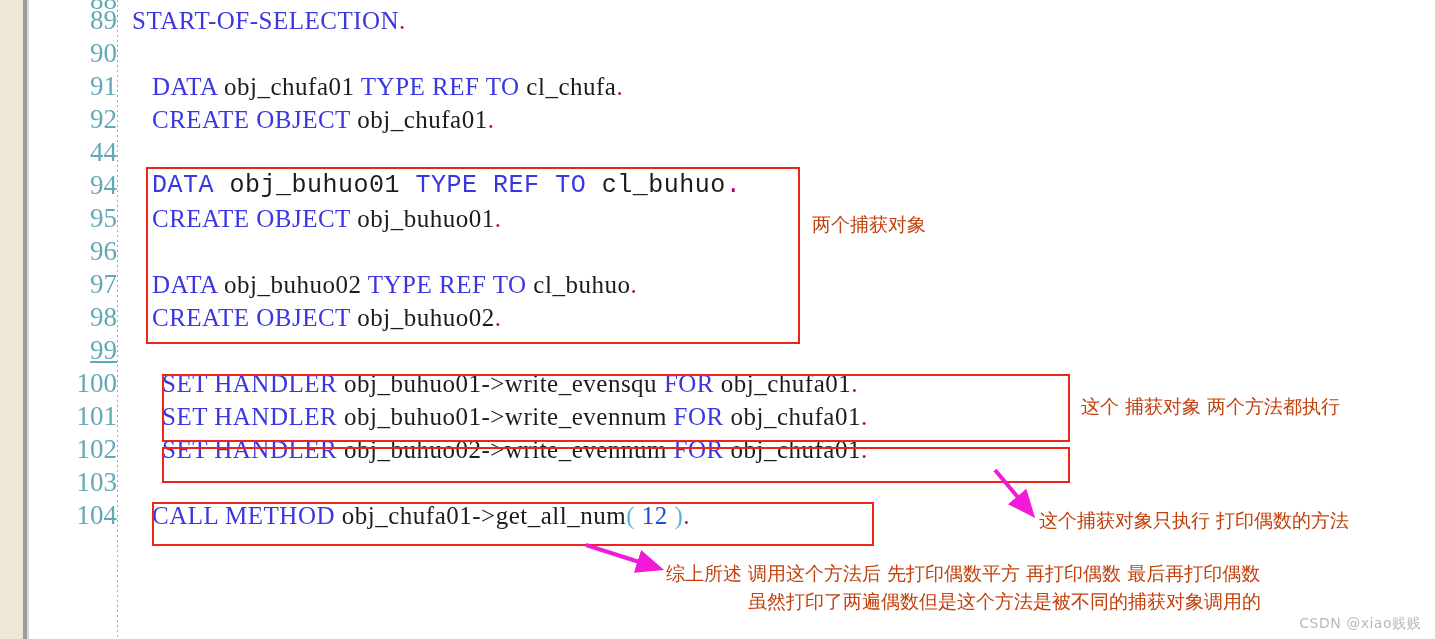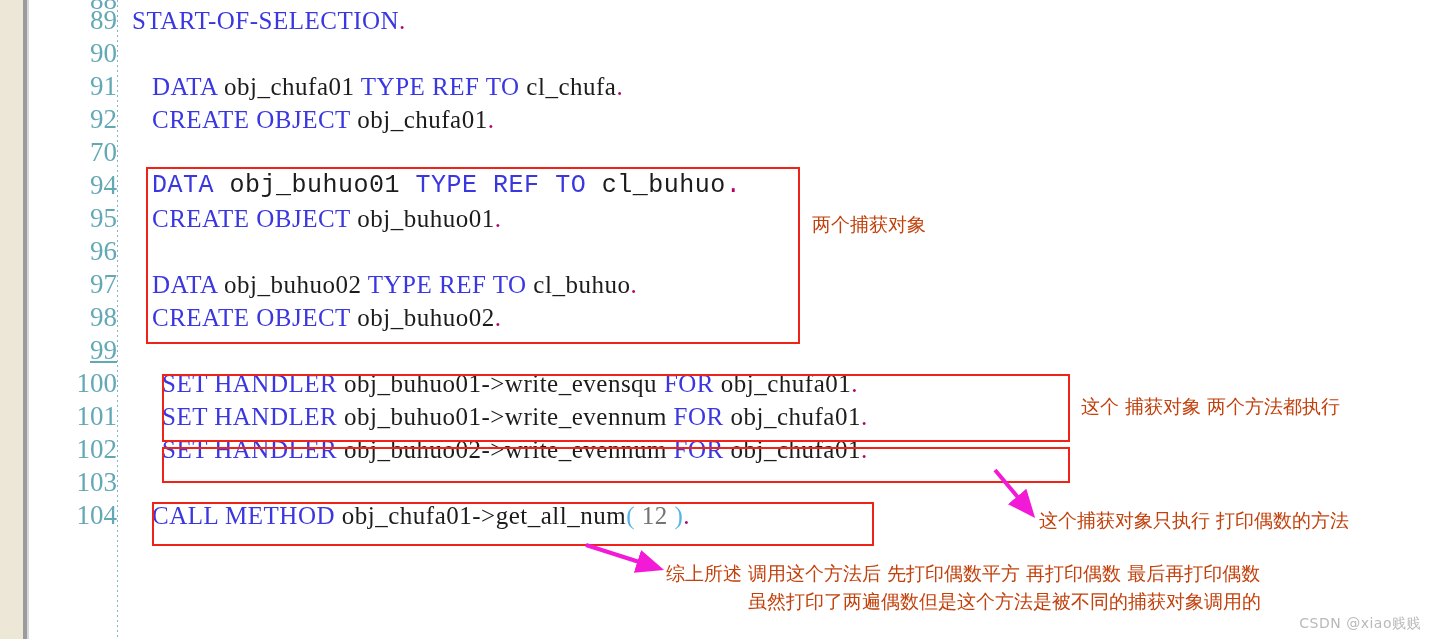--- a/index.html
+++ b/index.html
@@ -75,21 +75,21 @@
     white-space: pre;
     font-family: "Liberation Serif", "DejaVu Serif", serif;
     font-size: 25px;
     line-height: 33px;
     letter-spacing: 0.5px;
     color: #1a1a1a;
   }
   .kw   { color: #3a37e0; }
   .id   { color: #1c1c1c; }
   .dot  { color: #b2006d; }
-  .num  { color: #737373; }
+  .num  { color: #1d4ed8; }
   .op   { color: #1c1c1c; }
   .paren{ color: #58b4e8; }
 
   
   .redbox {
     position: absolute;
     border: 2px solid #f02318;
     box-sizing: border-box;
     background: transparent;
     pointer-events: none;
@@ -132,21 +132,21 @@
   <div class="left-strip"></div>
   <div class="left-strip-edge"></div>
   <div class="left-strip-edge2"></div>
 
   <div class="gutter" id="gutter">
       <div class="lineno" style="top: -16px;">88</div>
       <div class="lineno" style="top: 4px; padding-left: 32px;">89</div>
       <div class="lineno" style="top: 37px;">90</div>
       <div class="lineno" style="top: 70px;">91</div>
       <div class="lineno" style="top: 103px;">92</div>
-      <div class="lineno" style="top: 136px;">70</div>
+      <div class="lineno" style="top: 136px;">44</div>
       <div class="lineno" style="top: 169px;">94</div>
       <div class="lineno" style="top: 202px;">95</div>
       <div class="lineno" style="top: 235px;">96</div>
       <div class="lineno" style="top: 268px;">97</div>
       <div class="lineno" style="top: 301px;">98</div>
       <div class="lineno" style="top: 334px; text-decoration: underline;">99</div>
       <div class="lineno" style="top: 367px;">100</div>
       <div class="lineno" style="top: 400px;">101</div>
       <div class="lineno" style="top: 433px;">102</div>
       <div class="lineno" style="top: 466px;">103</div>

